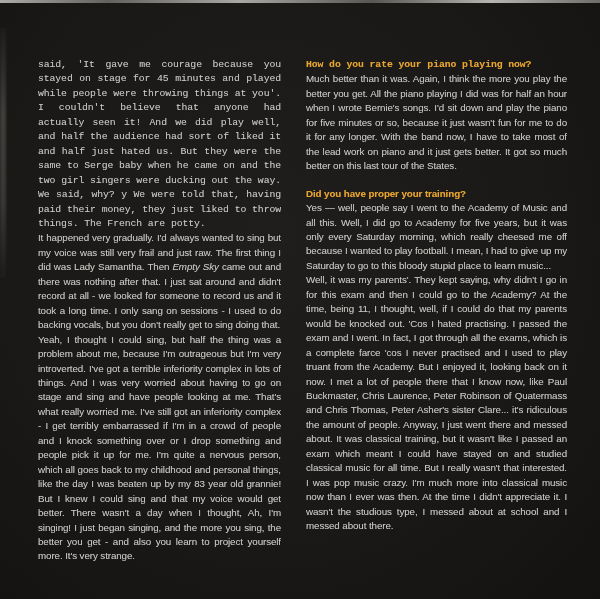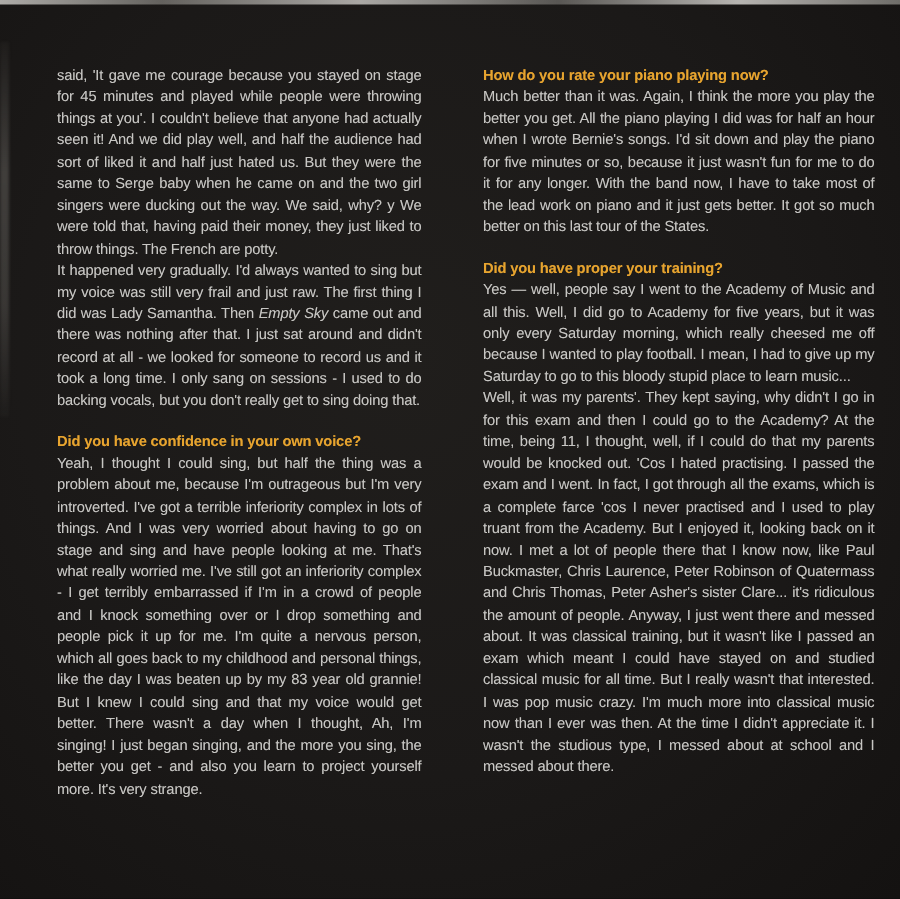--- a/index.html
+++ b/index.html
@@ -38,50 +38,49 @@
     background: linear-gradient(180deg,
       rgba(150,148,142,0.05) 0%, rgba(165,162,155,0.28) 35%,
       rgba(165,162,155,0.22) 70%, rgba(150,148,142,0.03) 100%);
     filter: blur(1px);
   }
   .col {
     position: absolute;
     top: 40px;
   }
   .col-left  { left: 38px;  width: 243px; }
-  .col-right { left: 322px; width: 261px; }
+  .col-right { left: 306px; width: 261px; }
   .answer, .question {
     margin: 0;
     font-size: 9.8px;
     line-height: 14.45px;
     letter-spacing: -0.1px;
     text-align: justify;
     color: #c7c6c3;
     text-shadow: 0 0 0.4px rgba(199,198,195,0.4);
   }
   .question {
     margin-top: 13px;
     font-weight: bold;
     color: #e7a42f;
     text-shadow: 0 0 0.4px rgba(231,164,47,0.45);
   }
-  .col > :first-child { margin-top: 4px; }
+  .col > :first-child { margin-top: 18px; font-family: Liberation Mono, monospace; }
   .answer em { }
 </style>
 </head>
 <body>
 
 <div class="page">
   <div class="scan-edge-top"></div>
   <div class="scan-edge-left"></div>
 
   <div class="col col-left">
     <p class="answer">said, 'It gave me courage because you stayed on stage for 45 minutes and played while people were throwing things at you'. I couldn't believe that anyone had actually seen it! And we did play well, and half the audience had sort of liked it and half just hated us. But they were the same to Serge baby when he came on and the two girl singers were ducking out the way. We said, why? y We were told that, having paid their money, they just liked to throw things. The French are potty.</p>
     <p class="answer"><span>It happened very gradually. I'd always wanted to sing but my voice was still very frail and just raw. The first thing I did was Lady Samantha. Then </span><em>Empty Sky</em><span> came out and there was nothing after that. I just sat around and didn't record at all - we looked for someone to record us and it took a long time. I only sang on sessions - I used to do backing vocals, but you don't really get to sing doing that.</span></p>
-    <p class="question">Did you have confidence in your own voice?</p>
     <p class="answer">Yeah, I thought I could sing, but half the thing was a problem about me, because I'm outrageous but I'm very introverted. I've got a terrible inferiority complex in lots of things. And I was very worried about having to go on stage and sing and have people looking at me. That's what really worried me. I've still got an inferiority complex - I get terribly embarrassed if I'm in a crowd of people and I knock something over or I drop something and people pick it up for me. I'm quite a nervous person, which all goes back to my childhood and personal things, like the day I was beaten up by my 83 year old grannie! But I knew I could sing and that my voice would get better. There wasn't a day when I thought, Ah, I'm singing! I just began singing, and the more you sing, the better you get - and also you learn to project yourself more. It's very strange.</p>
   </div>
 
   <div class="col col-right">
     <p class="question">How do you rate your piano playing now?</p>
     <p class="answer">Much better than it was. Again, I think the more you play the better you get. All the piano playing I did was for half an hour when I wrote Bernie's songs. I'd sit down and play the piano for five minutes or so, because it just wasn't fun for me to do it for any longer. With the band now, I have to take most of the lead work on piano and it just gets better. It got so much better on this last tour of the States.</p>
     <p class="question">Did you have proper your training?</p>
     <p class="answer">Yes — well, people say I went to the Academy of Music and all this. Well, I did go to Academy for five years, but it was only every Saturday morning, which really cheesed me off because I wanted to play football. I mean, I had to give up my Saturday to go to this bloody stupid place to learn music...</p>
     <p class="answer">Well, it was my parents'. They kept saying, why didn't I go in for this exam and then I could go to the Academy? At the time, being 11, I thought, well, if I could do that my parents would be knocked out. 'Cos I hated practising. I passed the exam and I went. In fact, I got through all the exams, which is a complete farce 'cos I never practised and I used to play truant from the Academy. But I enjoyed it, looking back on it now. I met a lot of people there that I know now, like Paul Buckmaster, Chris Laurence, Peter Robinson of Quatermass and Chris Thomas, Peter Asher's sister Clare... it's ridiculous the amount of people. Anyway, I just went there and messed about. It was classical training, but it wasn't like I passed an exam which meant I could have stayed on and studied classical music for all time. But I really wasn't that interested. I was pop music crazy. I'm much more into classical music now than I ever was then. At the time I didn't appreciate it. I wasn't the studious type, I messed about at school and I messed about there.</p>
   </div>

